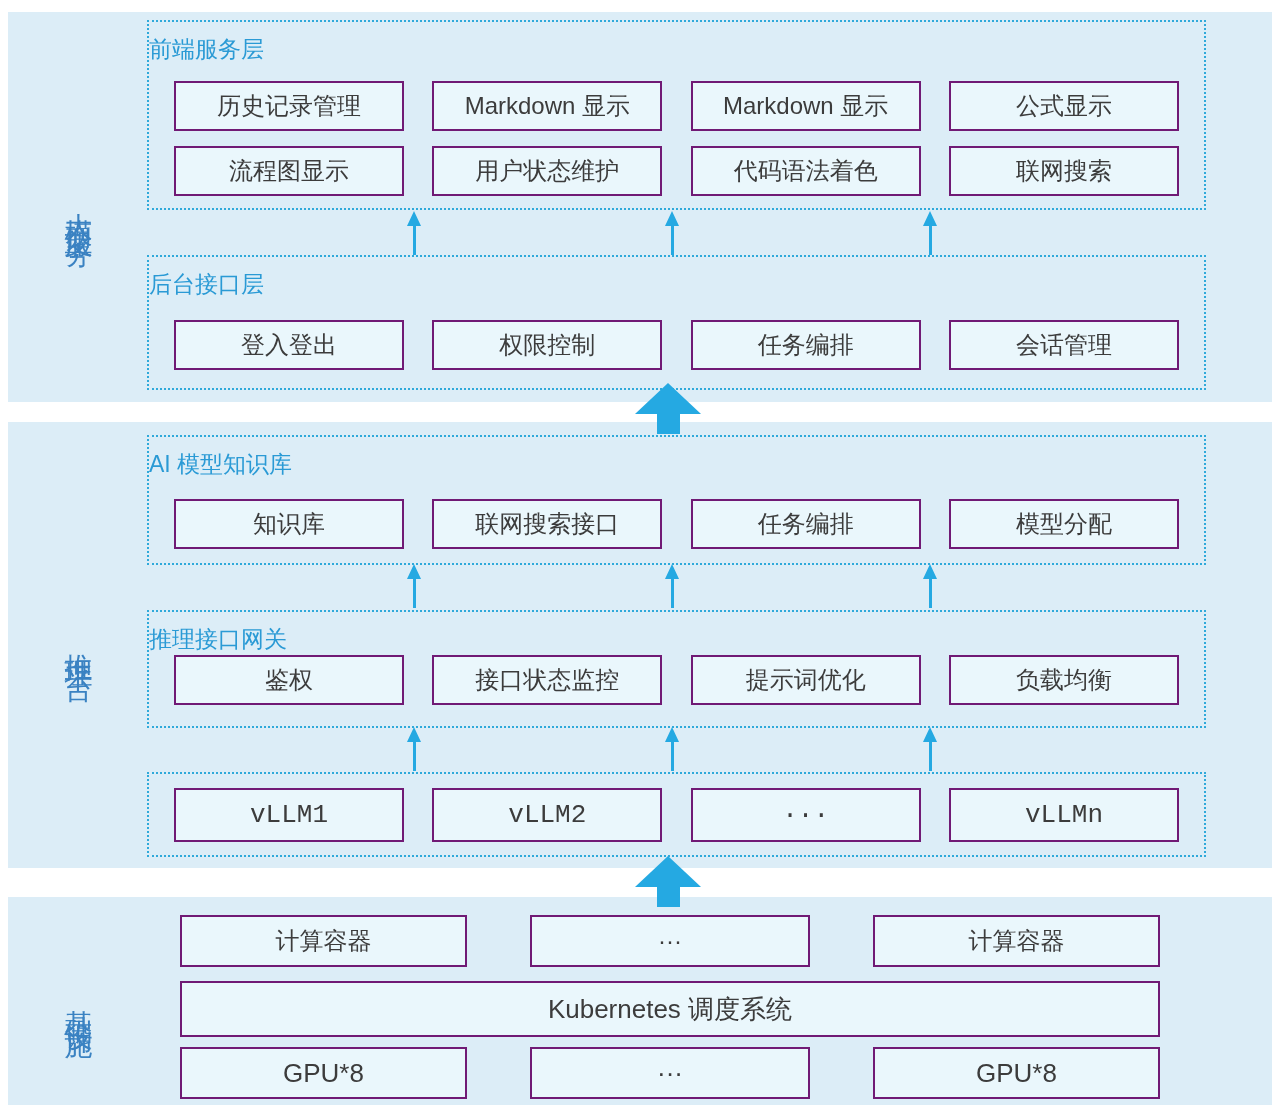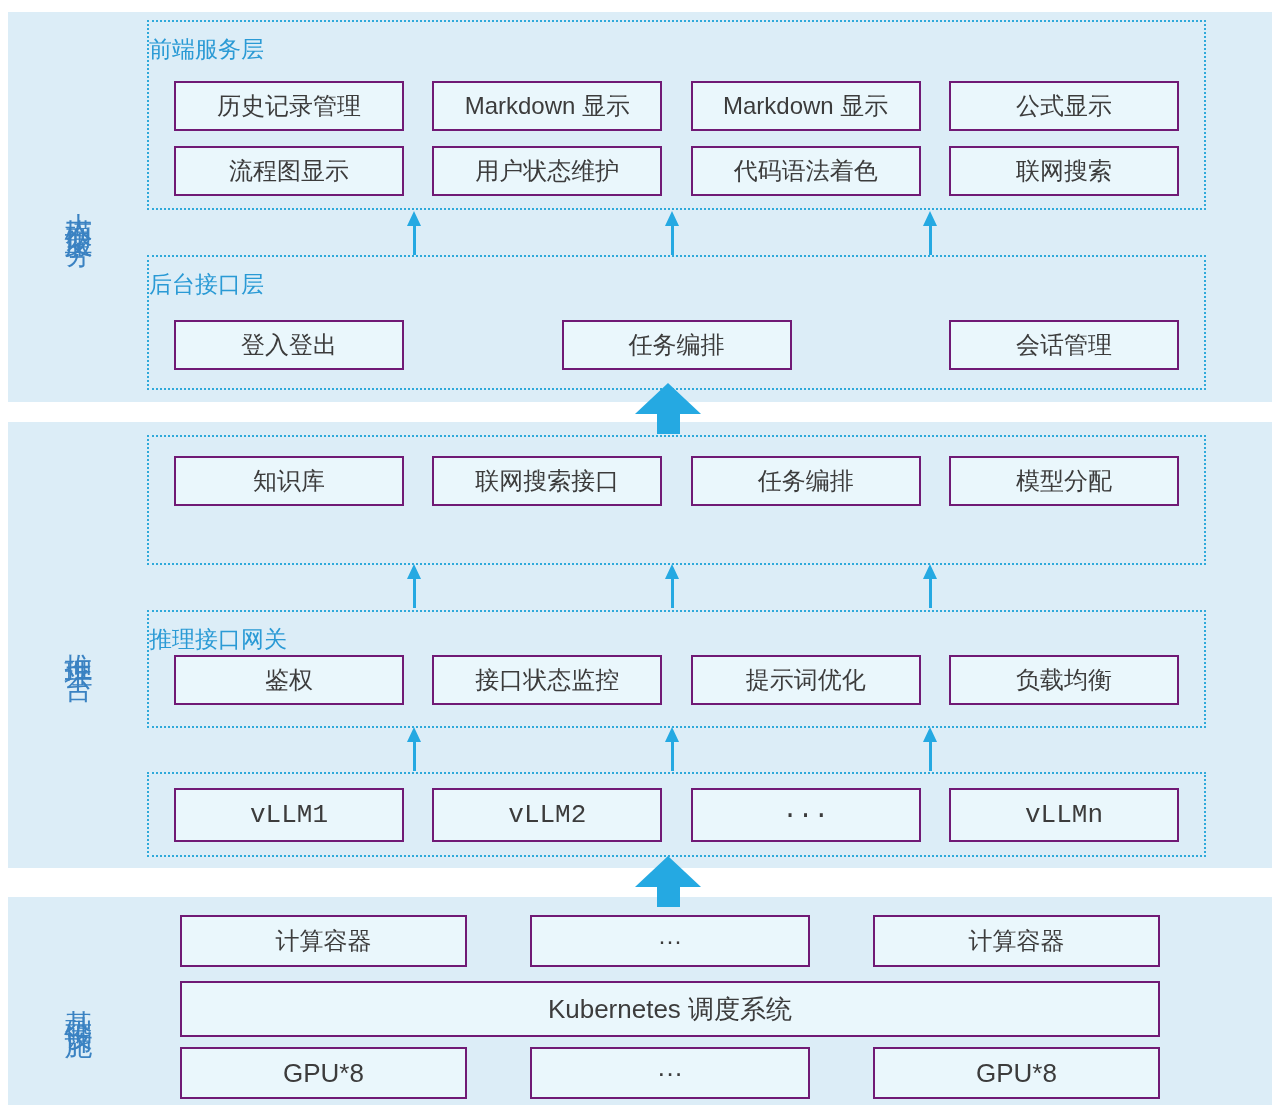--- a/index.html
+++ b/index.html
@@ -93,38 +93,40 @@
         </div>
       <div class="arrow-sm b1-gap as-x3">
           <div class="head"></div>
           <div class="shaft"></div>
         </div>
 
       <div class="dotted-group g-backend">
         <div class="group-title">后台接口层</div>
         <div class="box-row">
           <div class="node">登入登出</div>
+          <div class="node">权限控制</div>
           <div class="node">任务编排</div>
           <div class="node">会话管理</div>
         </div>
       </div>
 
     </div>
   </section>
 
   <div class="arrow-big big-1">
       <div class="head"></div>
       <div class="shaft"></div>
     </div>
 
   <section class="band band-2">
     <div class="band-label">推理平台</div>
     <div class="band-content">
 
       <div class="dotted-group g-knowledge">
+        <div class="group-title">AI 模型知识库</div>
         <div class="box-row">
           <div class="node">知识库</div>
           <div class="node">联网搜索接口</div>
           <div class="node">任务编排</div>
           <div class="node">模型分配</div>
         </div>
       </div>
 
       <div class="arrow-sm b2-gap1 as-x1">
           <div class="head"></div>

